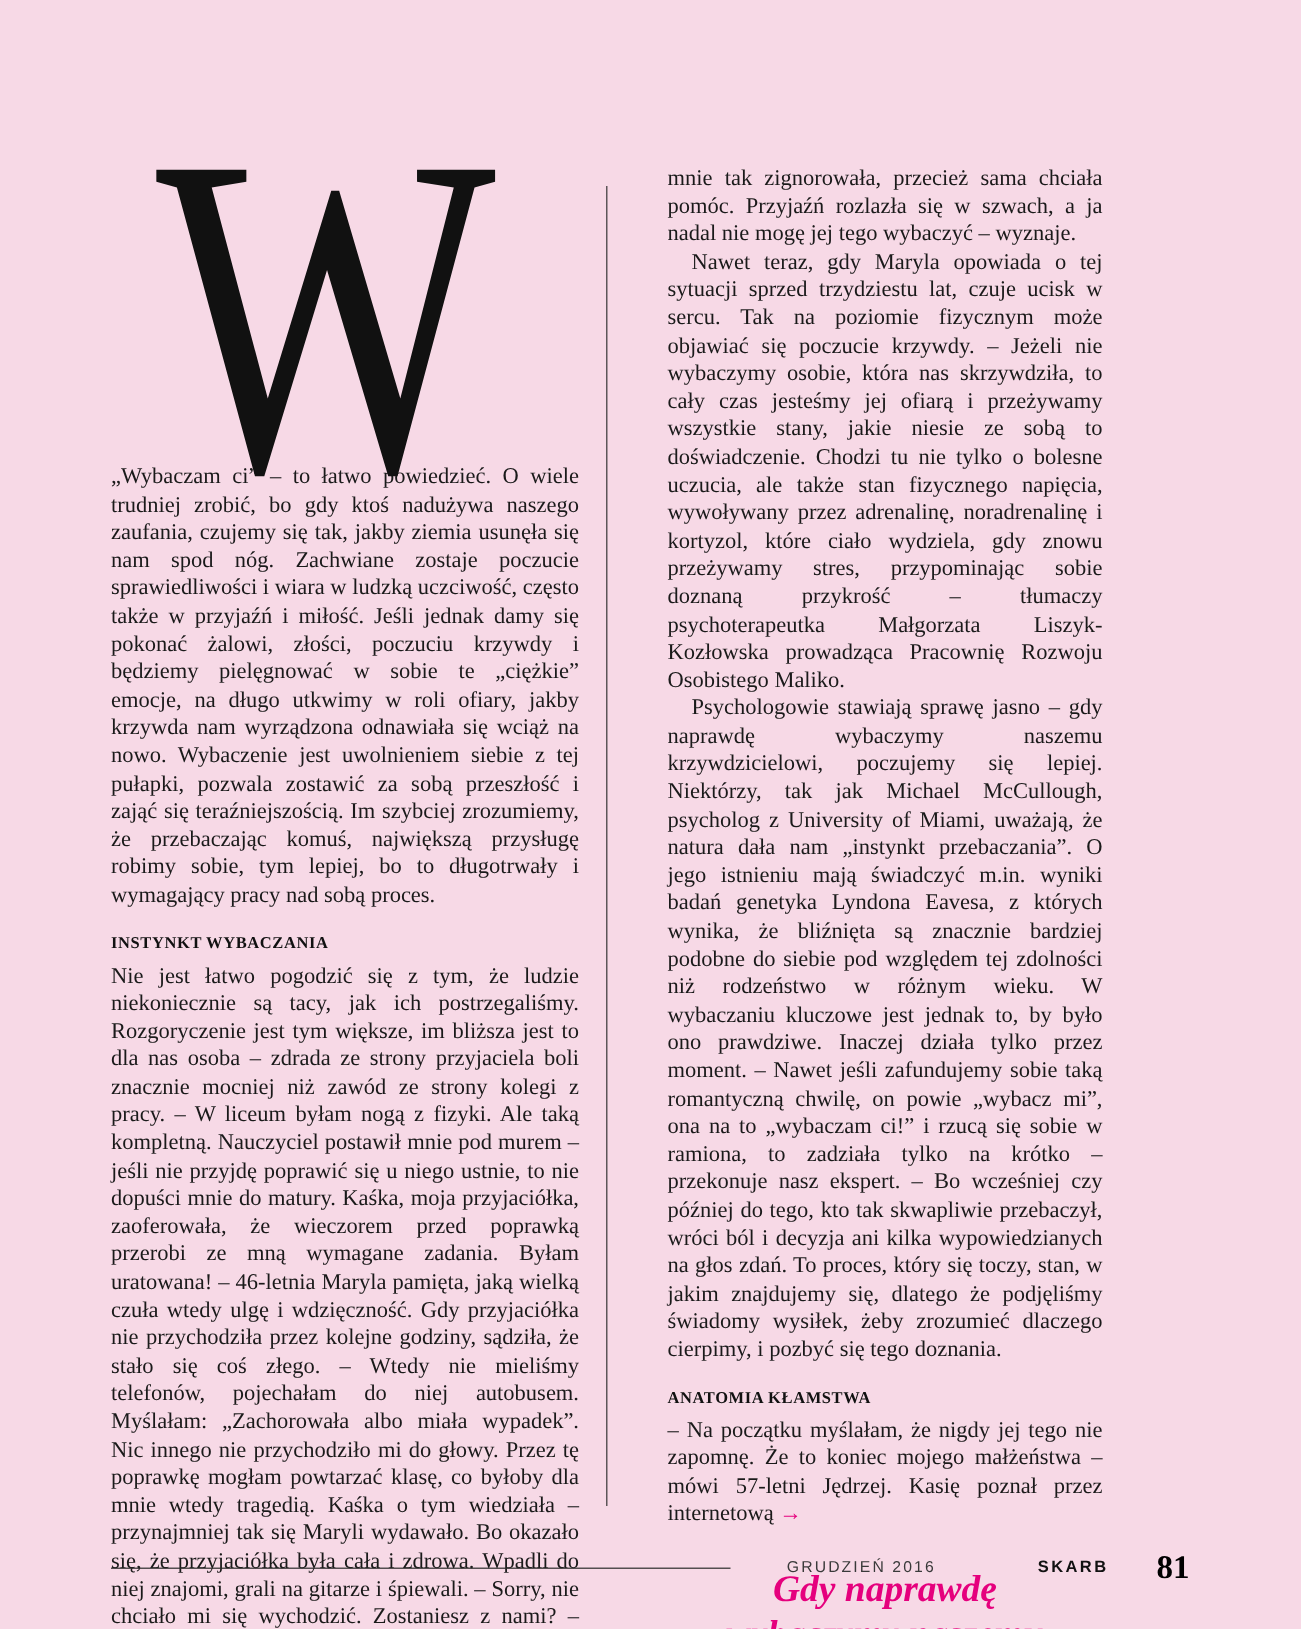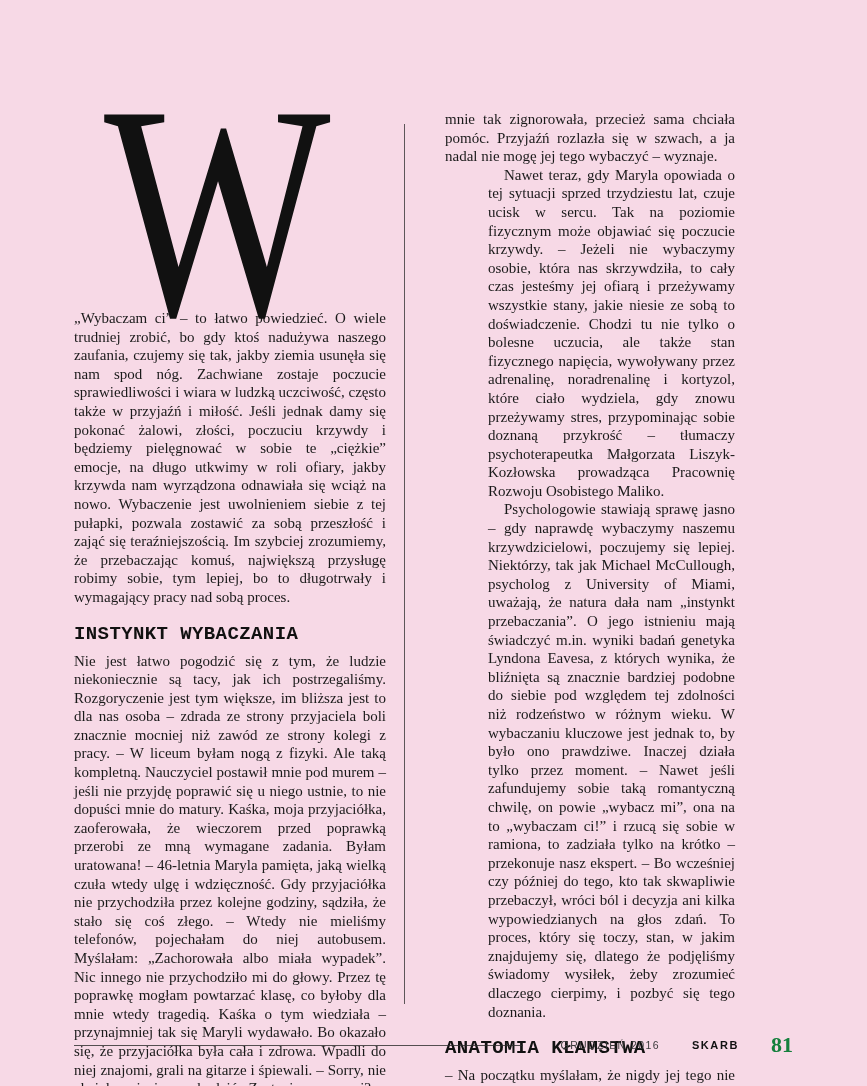--- a/index.html
+++ b/index.html
@@ -70,28 +70,28 @@
 
   p.body {
     font-size: 15px;
     line-height: 18.6px;
     text-align: justify;
     margin: 0;
     text-indent: 0;
     hyphens: auto;
     -webkit-hyphens: auto;
   }
-  p.body + p.body { text-indent: 16px; margin-left: 43px; }
+  p.body + p.body { text-indent: 16px; }
 
   p.tight { margin-top: 0; }
 
   .subhead {
-    font-family: Liberation Mono, monospace;
+    font-family: Liberation Serif, serif;
     font-weight: bold;
-    font-size: 19px;
+    font-size: 11px;
     letter-spacing: 0.4px;
     color: #111;
     margin: 16px 0 7px 0;
     text-transform: uppercase;
   }
 
   .pullquote {
     margin-top: 26px;
     font-family: "Liberation Serif", serif;
     font-style: italic;
@@ -131,26 +131,27 @@
     font-size: 10.5px;
     letter-spacing: 1.4px;
     color: #3a3a3a;
   }
   .footer .section {
     font-family: "Liberation Sans", sans-serif;
     font-size: 11px;
     letter-spacing: 1.6px;
     font-weight: bold;
     color: #111;
+    margin-left: 36px;
   }
   .footer .pageno {
     font-family: "Liberation Serif", serif;
     font-size: 22px;
     font-weight: bold;
-    color: #15803d;
+    color: #000000;
     letter-spacing: 0;
     line-height: 1;
   }
 </style>
 </head>
 <body>
 
 <div class="page">
 
   <div class="columns">

